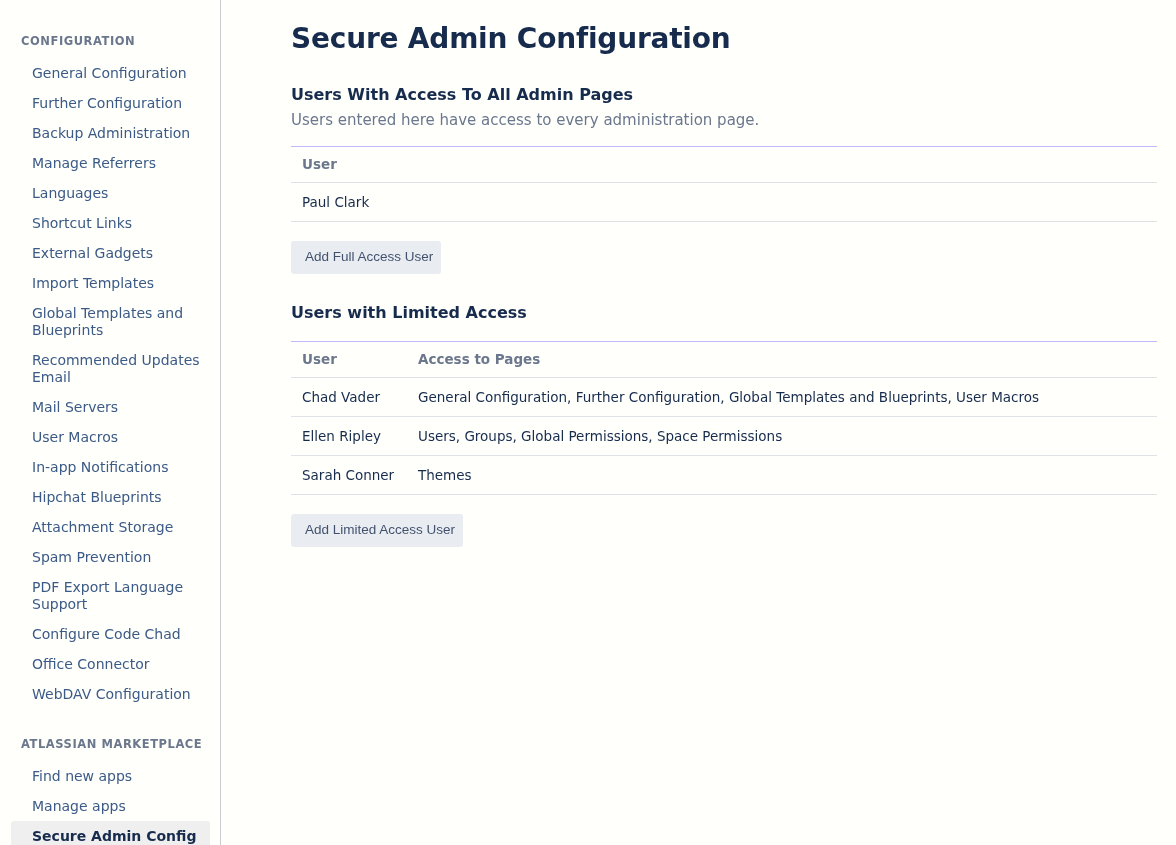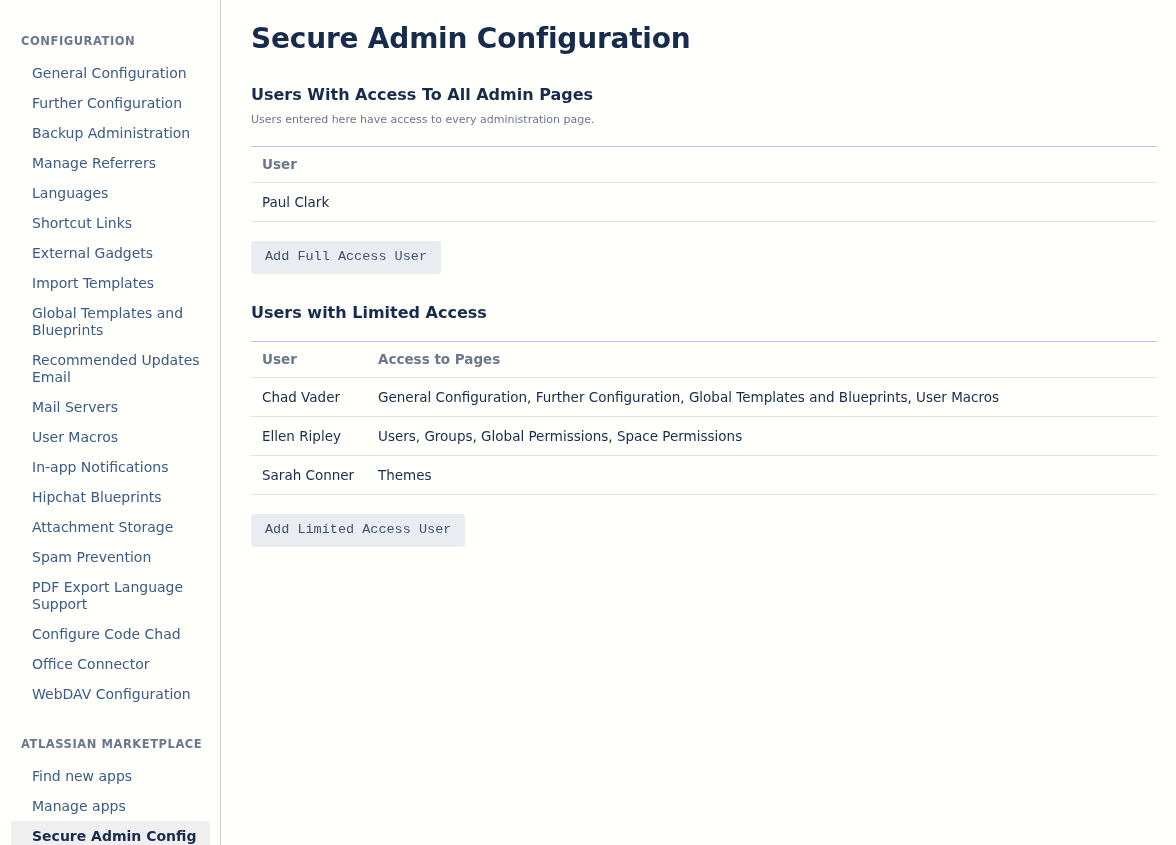--- a/index.html
+++ b/index.html
@@ -34,20 +34,21 @@
     width: 2px;
     height: 432px;
     background: #26282b;
   }
 
   
   #app {
     display: flex;
     width: 1176px;
     height: 831px;
+    gap: 40px;
   }
 
   
   #sidebar {
     width: 221px;
     min-width: 221px;
     height: 845px;
     background: #fffffc;
     border-right: 1px solid #c9cdd2;
     padding-top: 34px;
@@ -101,21 +102,21 @@
   }
   .section { margin-top: 0; }
   .section-heading {
     font-size: 16px;
     line-height: 20px;
     font-weight: bold;
     color: #172b4d;
     margin: 29px 0 0 0;
   }
   .section-desc {
-    font-size: 11px;
+    font-size: 15px;
     line-height: 16px;
     color: #6b778c;
     margin: 7px 0 0 0;
   }
 
   
   table.data-table {
     width: 100%;
     border-collapse: collapse;
     margin-top: 18px;
@@ -142,28 +143,28 @@
     overflow: hidden;
     text-overflow: ellipsis;
   }
   table.full-access-table col.c-user { width: 100%; }
   table.limited-table col.c-user  { width: 116px; }
   table.limited-table col.c-pages { width: auto; }
 
   
   .btn {
     display: inline-block;
-    font-family: Liberation Mono, monospace;
+    font-family: Liberation Sans, sans-serif;
     font-size: 13.5px;
     line-height: 16px;
     color: #42526e;
     background: #e9edf2;
     border: none;
     border-radius: 3px;
-    padding: 8px 14px 9px 14px;
+    padding: 8px 8px 9px 14px;
     margin-top: 19px;
     cursor: pointer;
   }
 </style>
 </head>
 <body>
 
 <div id="page-scrollbar">
   <div class="thumb"></div>
 </div>

